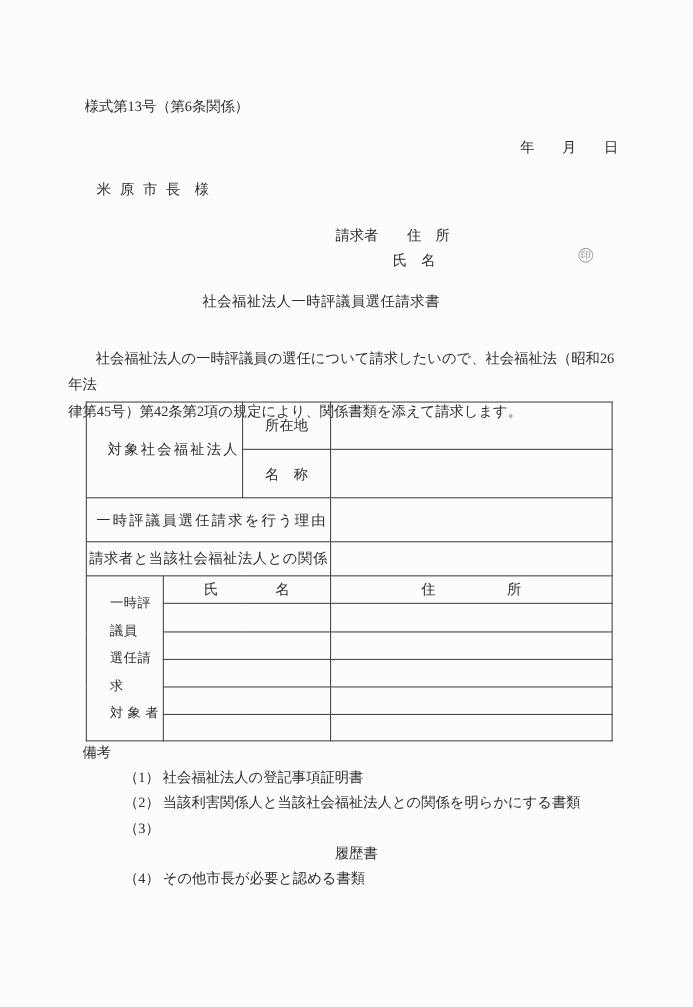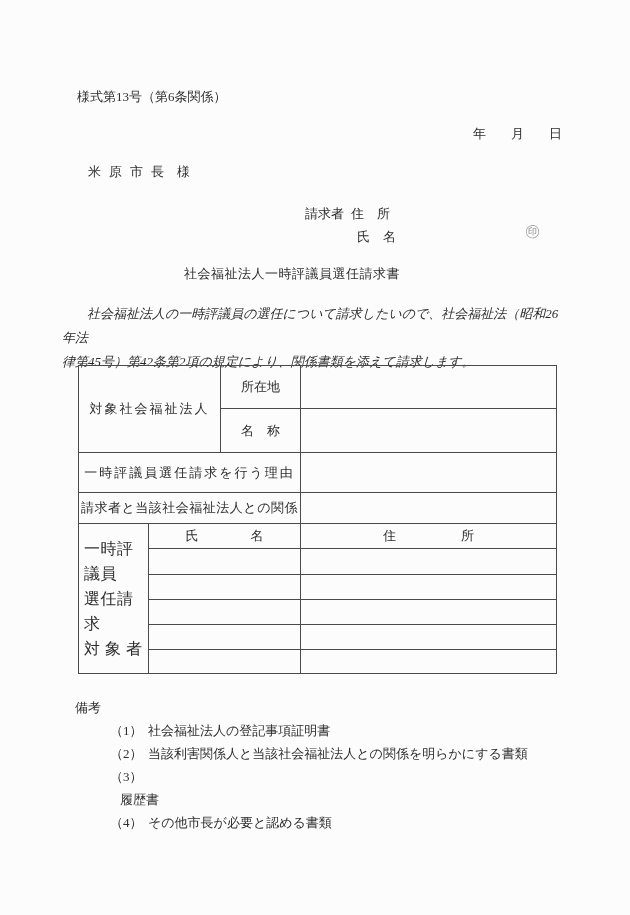--- a/index.html
+++ b/index.html
@@ -13,39 +13,39 @@
     overflow:hidden;
   }
   .abs{position:absolute;}
   
   .form-number{left:77px;top:88px;}
   .date-line{left:473px;top:125px;display:flex;gap:25px;}
   .addressee{left:88px;top:163px;display:flex;align-items:center;}
   .addressee .name{letter-spacing:8px;}
   .addressee .honorific{margin-left:5px;}
   .requester{left:305px;top:202px;line-height:23px;}
-  .requester .row1{display:flex;gap:7px;}
+  .requester .row1{display:flex;gap:26px;}
   .requester .row2{padding-left:52px;}
   .seal{left:525px;top:222px;color:#8a8a8a;font-size:15px;}
   .doc-title{left:0;top:265px;width:584px;text-align:center;letter-spacing:0.5px;}
   
-  .body-par{left:62px;top:302px;width:505px;line-height:24px;font-style:italic;}
+  .body-par{left:62px;top:314px;width:505px;line-height:24px;}
   .body-par .l1{text-indent:25px;}
   
   .main-table{left:78px;top:365px;}
   table{border-collapse:collapse;table-layout:fixed;width:479px;}
   td{border:1px solid #4a4a4a;padding:0 2px;font-size:13px;overflow:hidden;margin-left:21px;}
-  td.c-lbl{text-align:center;letter-spacing:2px;}
+  td.c-lbl{text-align:right;letter-spacing:2px;}
   td.c-rel{text-align:center;letter-spacing:0.5px;}
   td.c-sub{text-align:center;}
   td.c-hdr{text-align:center;}
   td.c-val{background:transparent;}
-  td.c-subject{vertical-align:middle;padding-left:5px;font-size:16px;line-height:25px;letter-spacing:0.5px;font-family:Liberation Serif, serif;}
+  td.c-subject{vertical-align:middle;padding-left:21px;font-size:12px;line-height:25px;letter-spacing:0.5px;font-family:Liberation Serif, serif;}
   
-  .notes{left:75px;top:696px;line-height:23px;}
+  .notes{left:75px;top:672px;line-height:23px;text-align:center;}
   .note-head{display:flex;gap:9px;}
   .note-item{display:flex;padding-left:35px;}
   .note-num{width:38px;flex:0 0 38px;}
   .note-cont{padding-left:45px;}
 </style>
 </head>
 <body>
 
 <div class="abs form-number">様式第13号（第6条関係）</div>
 

